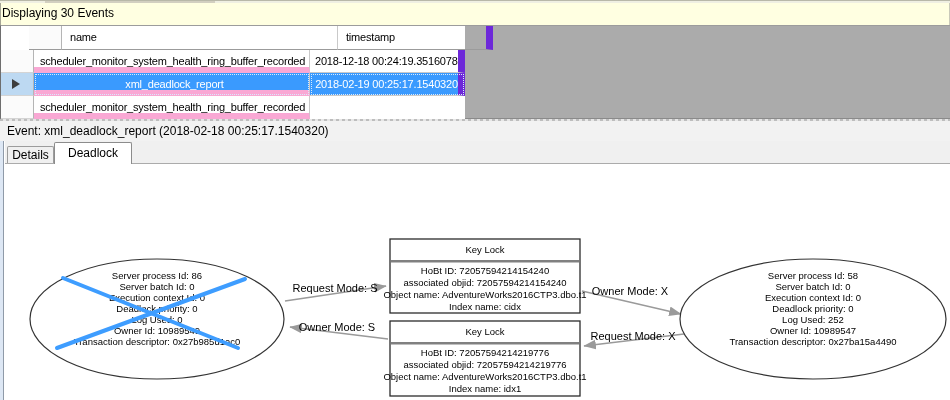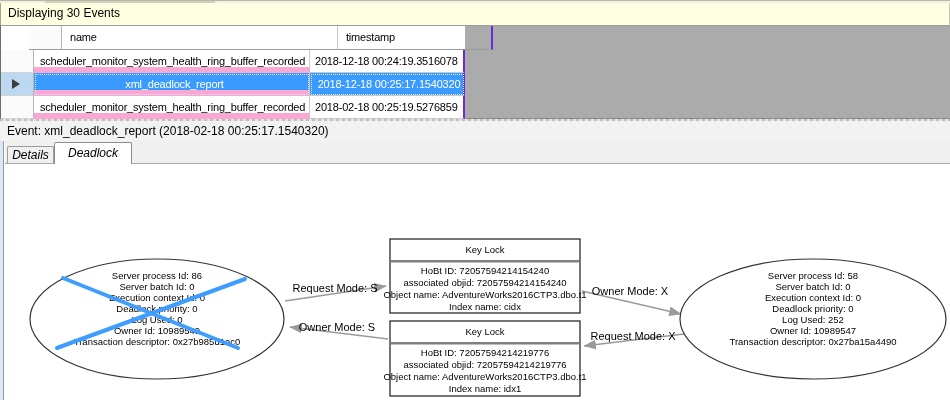--- a/index.html
+++ b/index.html
@@ -4,48 +4,48 @@
 <style>
   * { margin:0; padding:0; box-sizing:border-box; }
   html,body { width:950px; height:400px; }
   body { font-family:"Liberation Sans", sans-serif; background:#ffffff; position:relative; overflow:hidden; }
 
   
   .top-strip { position:absolute; left:0; top:0; width:950px; height:3px; background:#efefe2; border-top:1px solid #b8b8a8; }
   .top-strip-seg { position:absolute; left:45px; top:0; width:170px; height:3px; background:#d2cfc0; }
   .yellow-bar { position:absolute; left:0; top:3px; width:950px; height:22px; background:#FFFFE1;
                 border-left:1px solid #a5a596; border-right:1px solid #c9c9b9;
-                font-size:12px; color:#000; line-height:21px; padding-left:7px; }
+                font-size:12px; color:#000; line-height:21px; padding-left:1px; }
 
   
   .grid { position:absolute; left:0; top:25px; width:950px; height:94px; background:#ABABAB;
           border-left:1px solid #6e6e6e; border-bottom:1px solid #8a8a8a; border-top:1px solid #9c9c9c; }
   .grid-inner { position:absolute; left:0; top:0; width:464px; height:93px; background:#fff; }
   .grow { display:flex; width:464px; font-size:11px; letter-spacing:-0.2px; color:#000; }
   .grow .c-marker { width:33px; flex:0 0 33px; background:#fbfbfb; border-right:1px solid #b5b5b5; border-bottom:1px solid #d4d4d4; position:relative; }
   .grow .c-name   { width:276px; flex:0 0 276px; border-right:1px solid #c9c9c9; border-bottom:6px solid #f9a8d4; padding:0 0 0 6px; line-height:22px; white-space:nowrap; overflow:hidden; }
-  .grow .c-ts     { width:155px; flex:0 0 155px; border-right:2px solid #6d28d9; border-bottom:1px solid #c9c9c9; padding:0 0 12px 5px; line-height:22px; white-space:nowrap; overflow:hidden; }
+  .grow .c-ts     { width:155px; flex:0 0 155px; border-right:7px solid #6d28d9; border-bottom:1px solid #c9c9c9; padding:0 0 12px 5px; line-height:22px; white-space:nowrap; overflow:hidden; }
   .grow.hdr { height:24px;margin-left:28px; }
   .grow.hdr .c-name, .grow.hdr .c-ts { line-height:23px; border-bottom:1px solid #9b9b9b; padding-left:8px; }
   .grow.hdr .c-marker { border-bottom:1px solid #9b9b9b; }
   .grow.r { height:23px; }
   .grow.r.sel .c-name, .grow.r.sel .c-ts { background:#3A9AFE; color:#fff; outline:1px dotted #d9ebfd; outline-offset:-2px;text-align:center; }
   .grow.r.sel .c-marker { background:#BDD9F2; }
   .tri { position:absolute; left:11px; top:6px; width:0; height:0;
          border-left:8px solid #3d3d3d; border-top:5px solid transparent; border-bottom:5px solid transparent; }
 
   
   .splitter { position:absolute; left:0; top:119px; width:950px; height:2px;
               background:repeating-linear-gradient(90deg,#bdbdbd 0 3px,#e6e6e6 3px 6px); }
   .event-bar { position:absolute; left:0; top:121px; width:950px; height:20px; background:#F2F2F2;
                font-size:12px; color:#000; line-height:20px; padding-left:7px; }
 
   
   .side-strip { position:absolute; left:0; top:141px; width:4px; height:259px; background:#dde7f4; border-right:1px solid #8f9aa8; }
-  .tabbar { position:absolute; left:5px; top:141px; width:945px; height:22px; background:#F0F0F0;font-style:italic; }
+  .tabbar { position:absolute; left:5px; top:141px; width:945px; height:22px; background:#F0F0F0; }
   .tab { position:absolute; font-size:12px; text-align:center; cursor:default; }
   .tab.inactive { left:2px; top:5px; width:47px; height:17px; line-height:17px;
                   background:#F0F0F0; border:1px solid #9c9c9c; border-bottom:none; border-radius:2px 2px 0 0; }
   .tab.active { left:49px; top:1px; width:78px; height:22px; line-height:20px;
                 background:#ffffff; border:1px solid #8c8c8c; border-bottom:none; border-radius:2px 2px 0 0; z-index:3; }
 
   
   .content { position:absolute; left:5px; top:163px; width:945px; height:237px; background:#ffffff; border-top:1px solid #ababab; }
   .graph-svg { position:absolute; left:-5px; top:0; }
   .gtxt { font-family:"Liberation Sans", sans-serif; font-size:9.5px; fill:#000; }
@@ -72,26 +72,25 @@
     <div class="grow r">
       <div class="c-marker"></div>
       <div class="c-name">scheduler_monitor_system_health_ring_buffer_recorded</div>
       <div class="c-ts">2018-12-18 00:24:19.3516078</div>
     </div>
     <div class="grow r sel">
       <div class="c-marker">
         <span class="tri"></span>
       </div>
       <div class="c-name">xml_deadlock_report</div>
-      <div class="c-ts">2018-12-18 00:25:17.1540320</div>
+      <div class="c-ts">2018-02-19 00:25:17.1540320</div>
     </div>
     <div class="grow r">
       <div class="c-marker"></div>
       <div class="c-name">scheduler_monitor_system_health_ring_buffer_recorded</div>
-      <div class="c-ts">2018-02-18 00:25:19.5276859</div>
     </div>
   </div>
 </div>
 
 <div class="splitter"></div>
 
 <div class="event-bar">
   <span>Event: xml_deadlock_report (2018-02-18 00:25:17.1540320)</span>
 </div>
 

